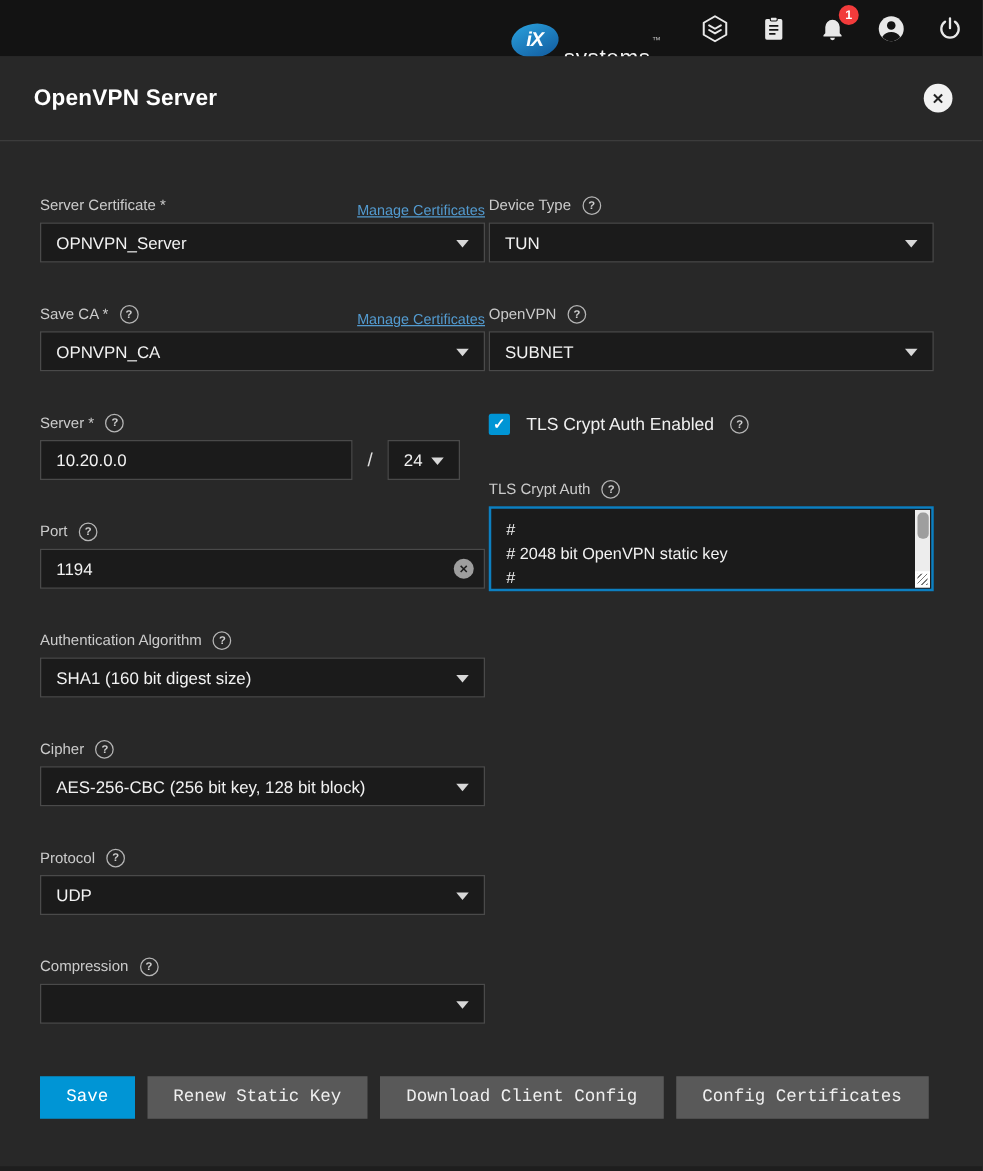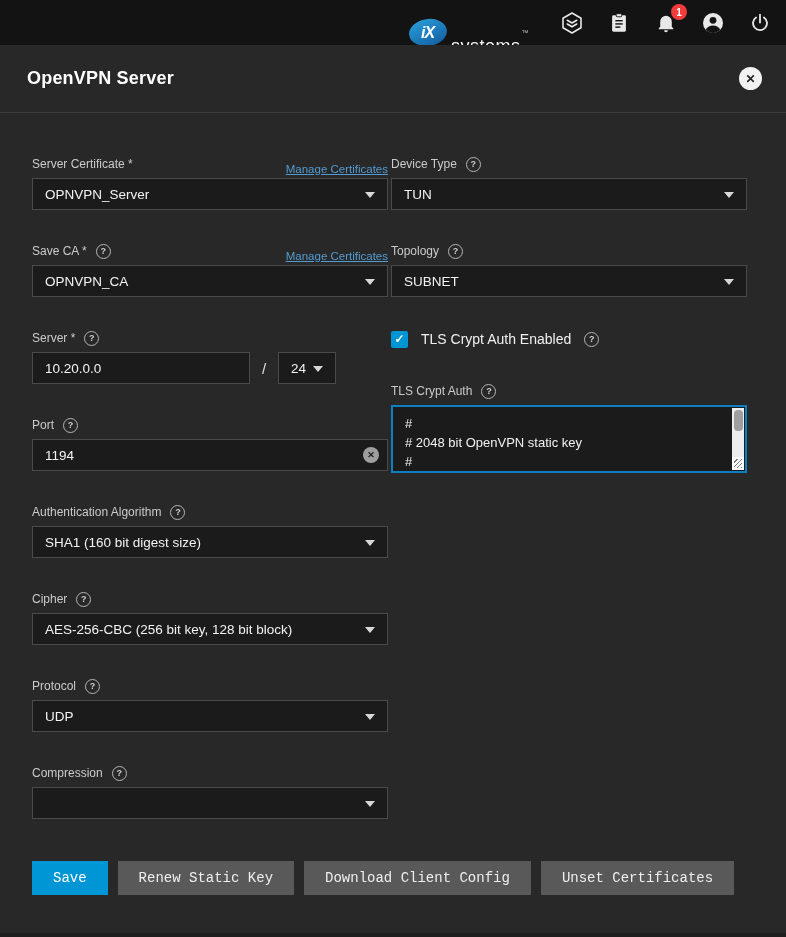--- a/index.html
+++ b/index.html
@@ -94,21 +94,21 @@
   }
   .clear-btn {
     position: absolute; right: 9px; top: 8px;
     width: 16px; height: 16px; border-radius: 50%;
     background: #9e9e9e; color: #1d1d1d; cursor: pointer;
     display: flex; align-items: center; justify-content: center;
   }
   .clear-btn::before { content: "✕"; font-size: 9px; font-weight: bold; }
 
   .server-row { display: flex; align-items: center; }
-  .server-row .ip-wrap { width: 218px; position: relative; }
+  .server-row .ip-wrap { width: 250px; position: relative; }
   .sep { width: 28px; text-align: center; font-size: 15px; color: #e0e0e0; }
   .mask-select { width: 58px; }
   .mask-select .control { padding-left: 12px; }
 
   
   .checkbox-row { display: flex; align-items: center; gap: 13px; height: 18px; margin-bottom: 35px; }
   .checkbox {
     width: 17px; height: 17px; border-radius: 2px; background: #0095d5;
     display: flex; align-items: center; justify-content: center; cursor: pointer; flex: 0 0 auto;
   }
@@ -329,21 +329,21 @@
         <span class="help-icon"></span>
       </div>
       <div class="control">
         <span>TUN</span>
         <span class="chevron"></span>
       </div>
     </div>
 
     <div class="field">
       <div class="label-row">
-        <span class="label">Topology</span>
+        <span class="label">OpenVPN</span>
         <span class="help-icon"></span>
       </div>
       <div class="control">
         <span>SUBNET</span>
         <span class="chevron"></span>
       </div>
     </div>
 
     <div class="checkbox-row">
       <span class="checkbox"></span>
@@ -367,18 +367,18 @@
         </div>
       </div>
     </div>
 
   </div>
 
   <div class="actions">
     <button class="btn btn-primary">Save</button>
     <button class="btn">Renew Static Key</button>
     <button class="btn">Download Client Config</button>
-    <button class="btn">Unset Certificates</button>
+    <button class="btn">Config Certificates</button>
   </div>
 
 </div>
 
 <div class="bottom-strip"></div>
 
 </body></html>

